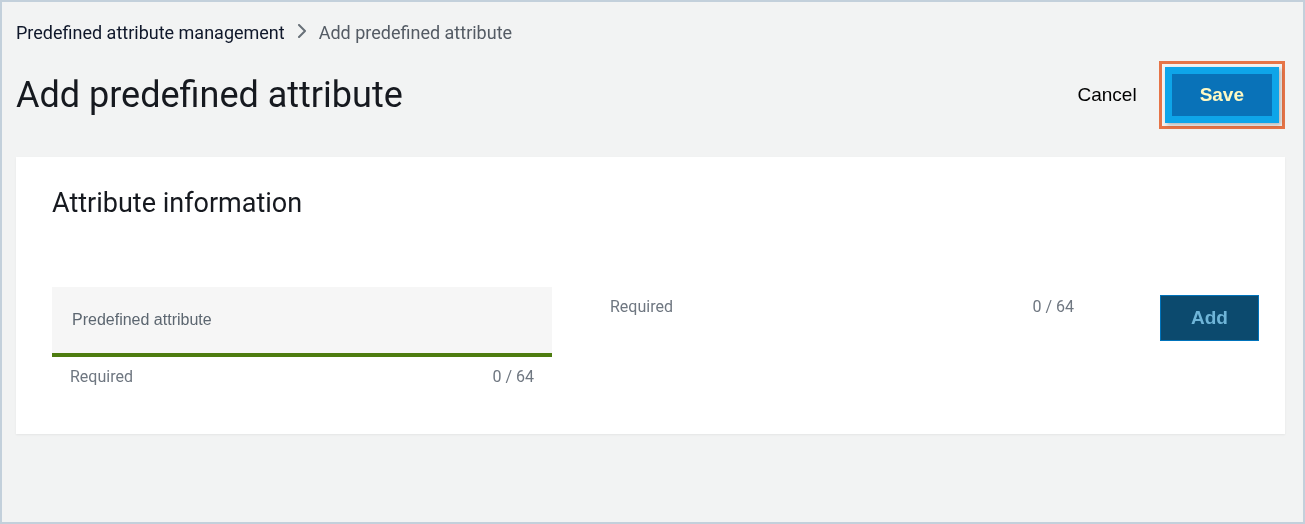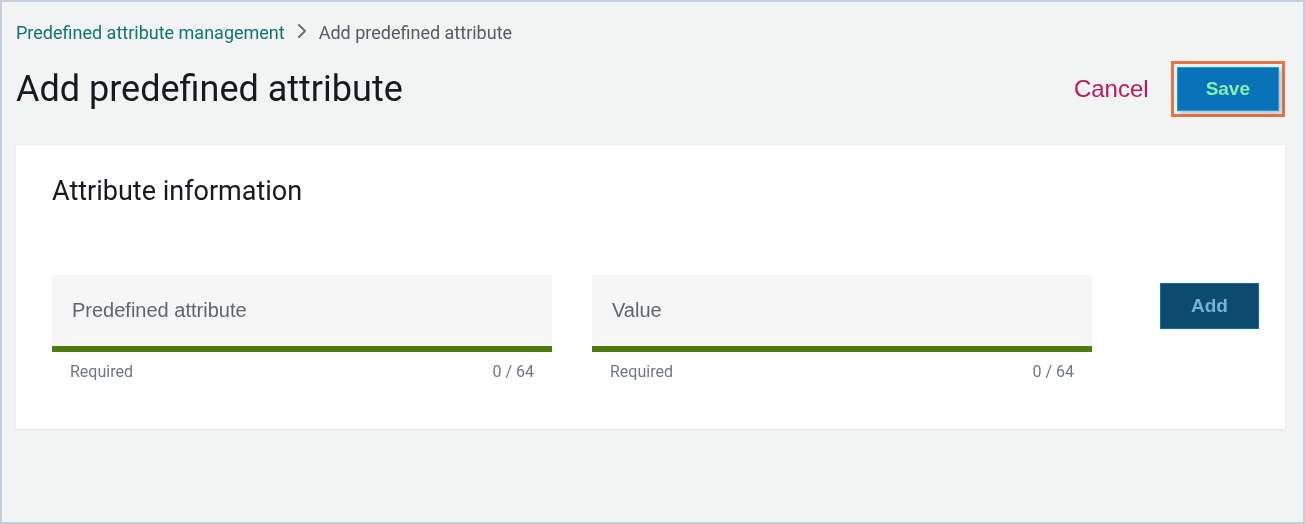--- a/index.html
+++ b/index.html
@@ -20,21 +20,21 @@
     }
     .breadcrumb {
       display: flex;
       align-items: center;
       gap: 12px;
       font-size: 18px;
       margin-bottom: 18px;
       padding-top: 6px;
     }
     .breadcrumb-link {
-      color: #0f766e;
+      color: #0f172a;
       cursor: pointer;
     }
     .breadcrumb-separator {
       color: #687078;
       font-size: 16px;
     }
     .breadcrumb-current {
       color: #545b64;
     }
     .header-row {
@@ -49,35 +49,35 @@
       color: #16191f;
     }
     .header-actions {
       display: flex;
       align-items: center;
       gap: 18px;
     }
     .cancel-button {
       background: transparent;
       border: none;
-      color: #be185d;
-      font-size: 24px;
+      color: #000000;
+      font-size: 19px;
       cursor: pointer;
       padding: 8px 4px;
       margin-left: 17px;
     }
     .save-button-wrapper {
       border: 3px solid #e67447;
       padding: 3px;
       display: inline-block;
     }
     .save-button {
       background: #0972b8;
-      color: #86efac;
-      border: 1px solid #0ea5e9;
+      color: #fef9c3;
+      border: 7px solid #0ea5e9;
       font-size: 19px;
       font-weight: 600;
       padding: 10px 28px;
       cursor: pointer;
       box-shadow: 2px 2px 4px rgba(0,0,0,0.25);
     }
     .panel {
       background: #ffffff;
       padding: 30px 17px 48px 36px;
       box-shadow: 0 1px 2px rgba(0,0,0,0.06);
@@ -94,23 +94,23 @@
       gap: 40px;
     }
     .form-field {
       flex: 1;
       max-width: 500px;
     }
     .form-input {
       width: 100%;
       background: #f6f6f6;
       border: none;
-      border-bottom: 6px solid #4d7c0f;
+      border-bottom: 4px solid #4d7c0f;
       padding: 24px 20px;
-      font-size: 20px;
+      font-size: 16px;
       color: #0f172a;
       outline: none;
     }
     .form-input::placeholder {
       color: #5c6670;
     }
     .field-meta {
       display: flex;
       justify-content: space-between;
       padding: 10px 18px 0 18px;
@@ -160,21 +160,20 @@
     <div class="form-row">
       <div class="form-field">
         <input type="text" class="form-input" placeholder="Predefined attribute" style="">
         <div class="field-meta">
           <span>Required</span>
           <span>0 / 64</span>
         </div>
       </div>
 
       <div class="form-field">
-        <input type="text" class="form-input" placeholder="Value" style="">
         <div class="field-meta">
           <span>Required</span>
           <span>0 / 64</span>
         </div>
       </div>
 
       <button class="add-button">Add</button>
     </div>
   </div>
 </div>

